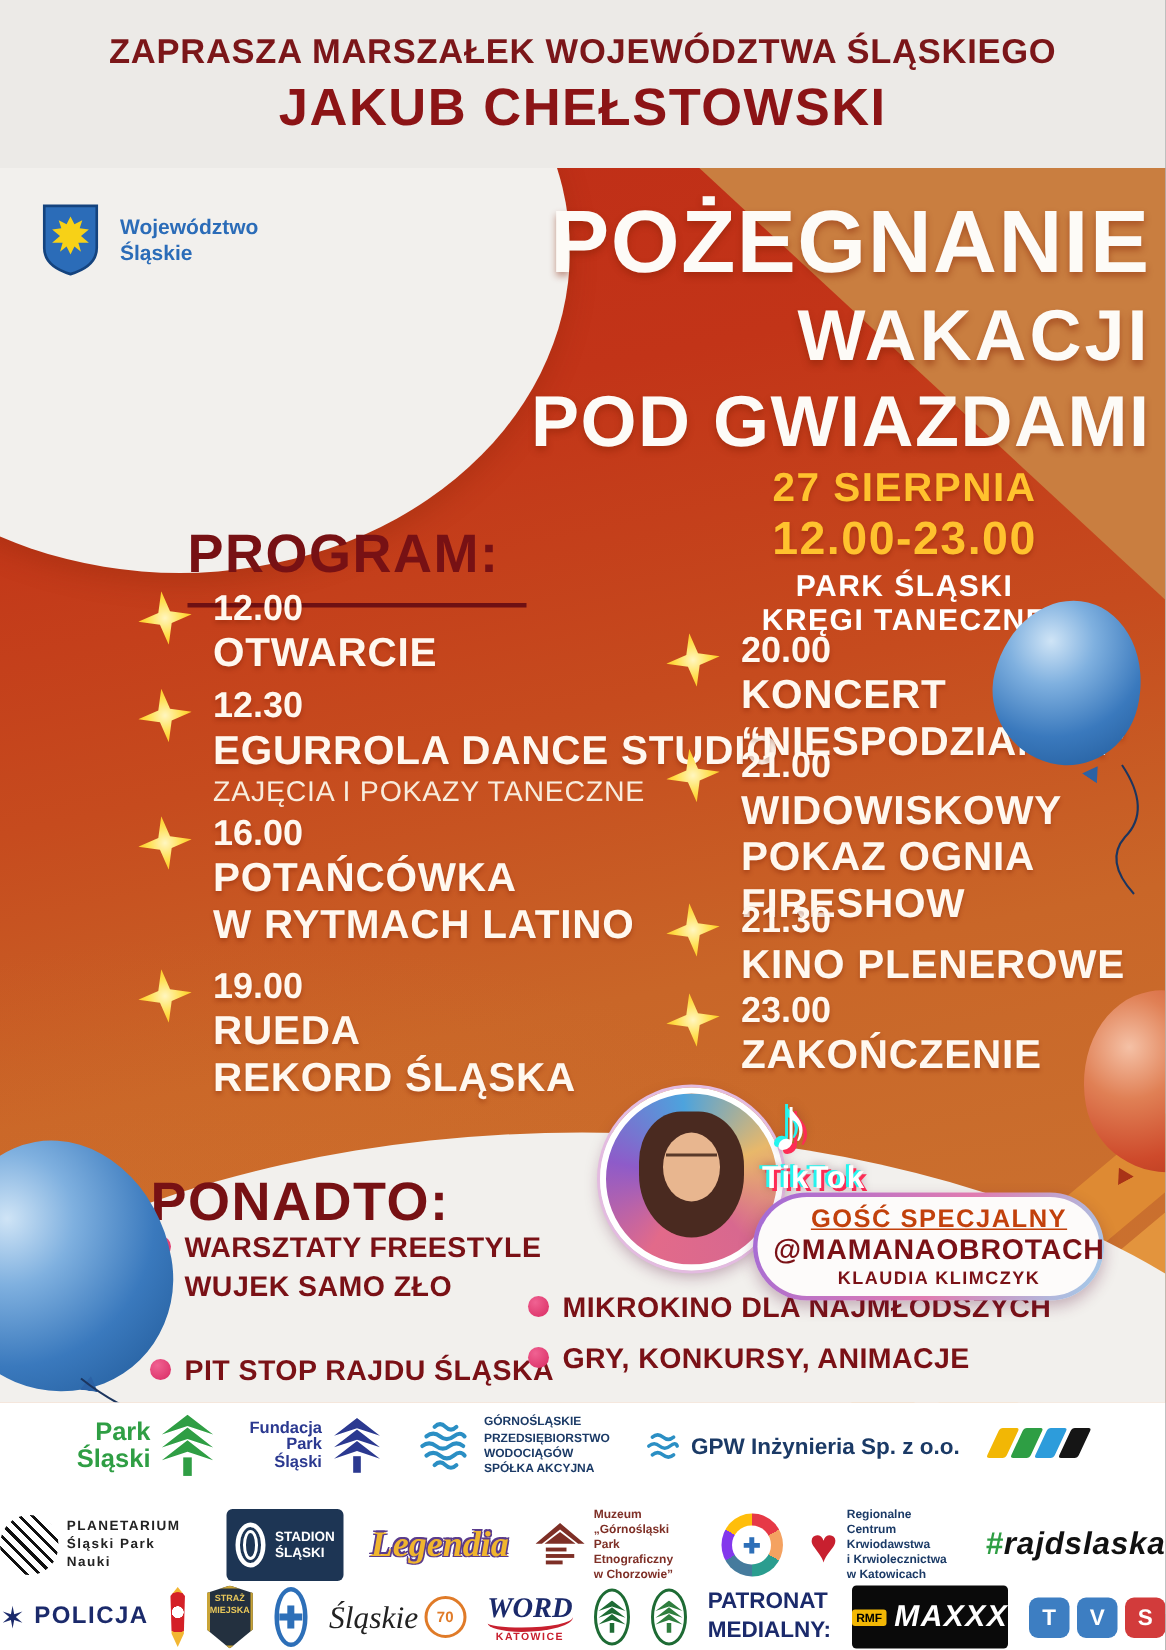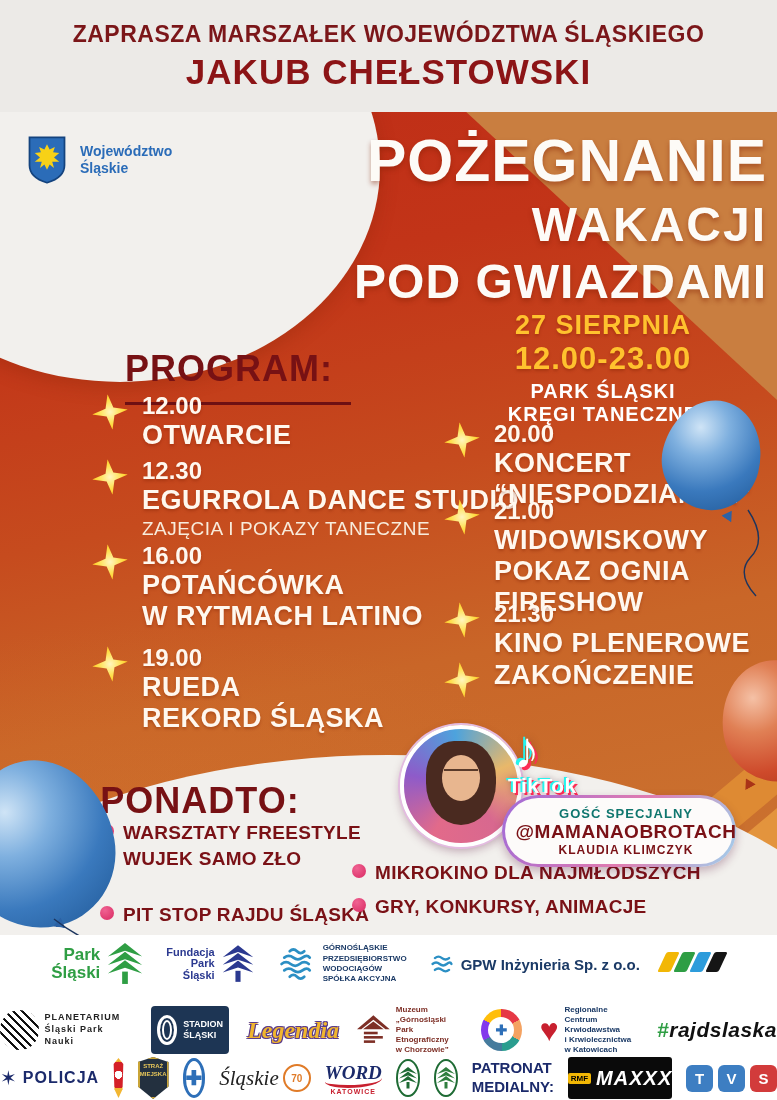--- a/index.html
+++ b/index.html
@@ -92,21 +92,21 @@
     border-top:2px solid #5A3A2A;}
   .tiktok-note{position:absolute;left:514px;top:608px;font-size:52px;font-weight:700;color:#FFF;
     text-shadow:-3px -2px 0 #25F4EE,3px 3px 0 #FE2C55,0 0 8px rgba(60,10,40,.35);}
   .tiktok-word{position:absolute;left:508px;top:662px;font-size:21px;font-weight:700;color:#FFF;
     letter-spacing:.5px;text-shadow:-2px -1px 0 #25F4EE,2px 2px 0 #FE2C55,0 0 6px rgba(60,10,40,.5);}
   .pill-wrap{position:absolute;left:502px;top:683px;width:228px;height:66px;border-radius:36px;
     background:linear-gradient(115deg,#A06BD8,#E07BB0 55%,#9FD0EE);padding:3px;
     box-shadow:0 4px 10px rgba(90,20,60,.3);}
   .pill{width:100%;height:100%;border-radius:33px;background:#FDFBFA;
     display:flex;flex-direction:column;align-items:center;justify-content:center;padding-left:14px;box-sizing:border-box;}
-  .pill-l1{font-size:13px;font-weight:700;color:#0f766e;letter-spacing:1px;}
+  .pill-l1{font-size:17px;font-weight:700;color:#c2410c;letter-spacing:1px;text-decoration:underline;}
   .pill-l2{font-size:19px;font-weight:700;color:#7A1116;letter-spacing:.5px;}
   .pill-l3{font-size:12px;font-weight:700;color:#7A1116;letter-spacing:1px;}
 
   
   .bottom-band{position:absolute;left:0;top:935px;width:777px;height:141px;background:#FFF;}
   .sp-row{position:absolute;left:0;width:777px;display:flex;align-items:center;justify-content:center;}
   .sp-row.r1{top:8px;gap:22px;}
   .sp-row.r2{top:70px;gap:18px;}
   .sp-row.r3{top:122px;gap:14px;}
   .sp{display:flex;align-items:center;gap:6px;}
@@ -261,20 +261,21 @@
     <div class="p-item" style="left:444px;top:478px;margin-top:10px;">
       <span class="sparkle"></span>
       <div>
         <div class="p-time">21.30</div>
         <div class="p-line">KINO PLENEROWE</div>
       </div>
     </div>
     <div class="p-item" style="left:444px;top:548px;">
       <span class="sparkle"></span>
       <div>
+        <div class="p-time">23.00</div>
         <div class="p-line">ZAKOŃCZENIE</div>
       </div>
     </div>
 
     <div class="ellipse"></div>
     <div class="ponadto-heading">PONADTO:</div>
 
     <div class="b-item" style="left:100px;top:708px;">
       <span class="dot"></span>
       <div>

